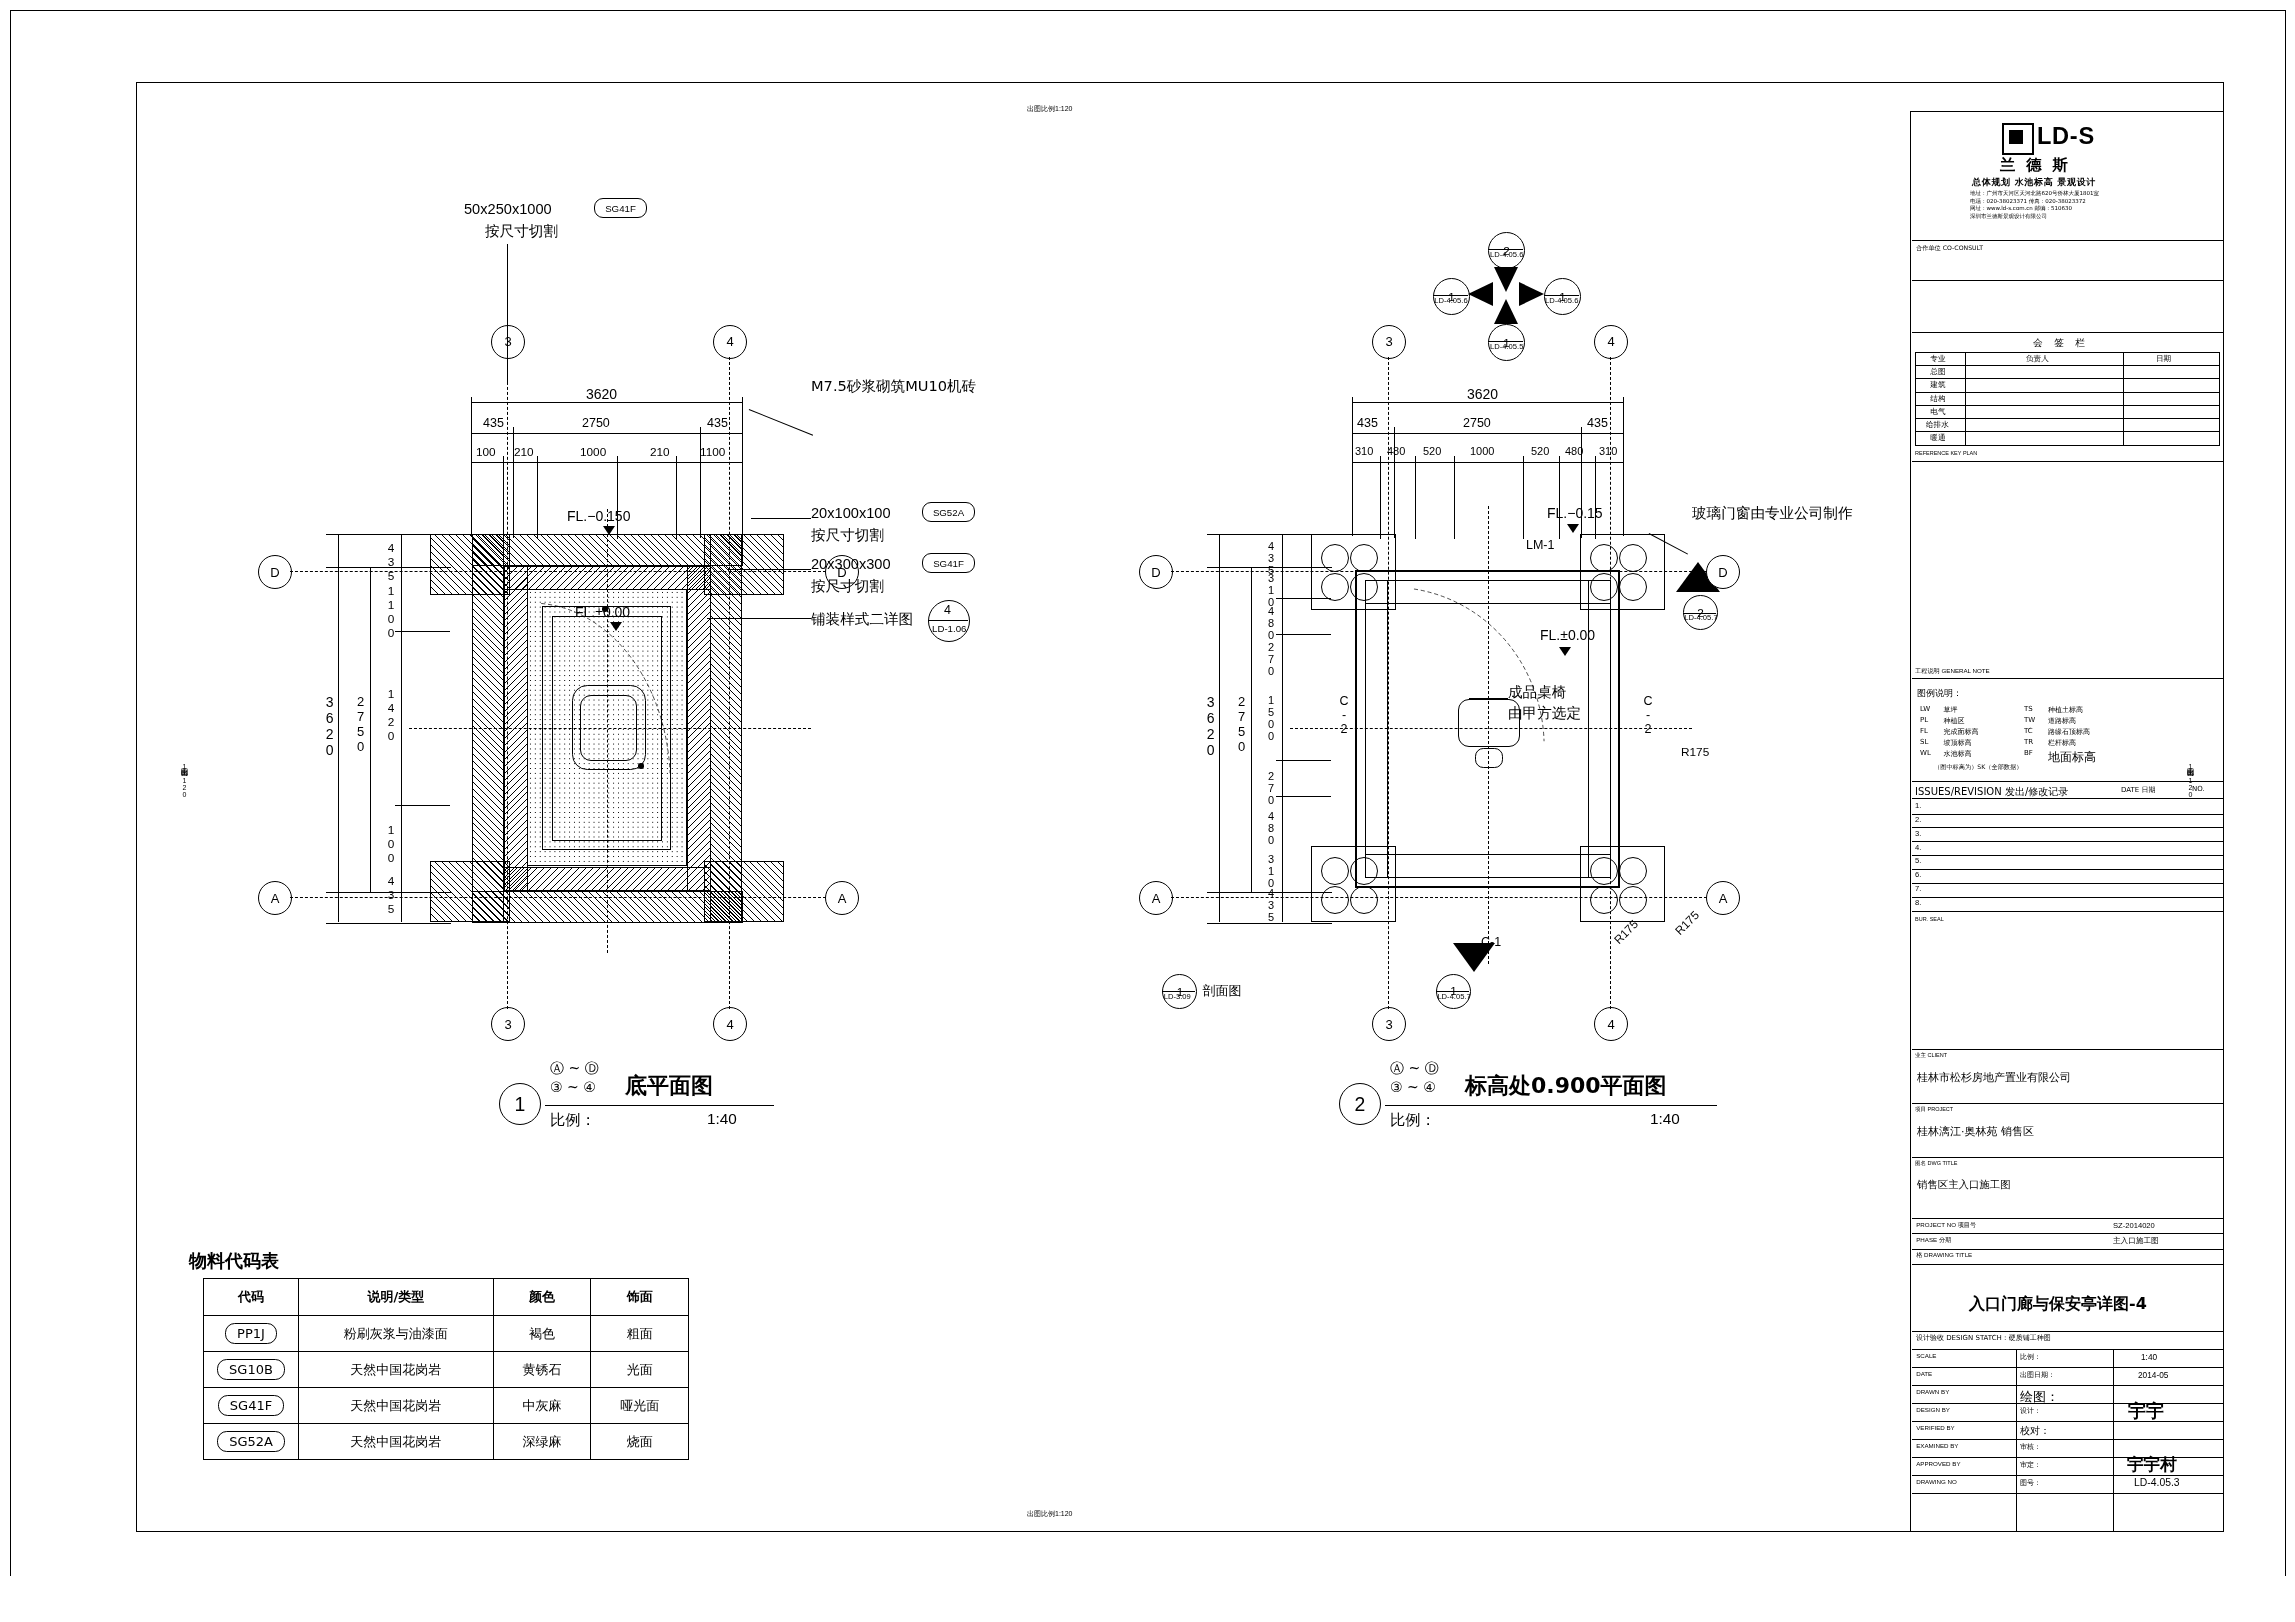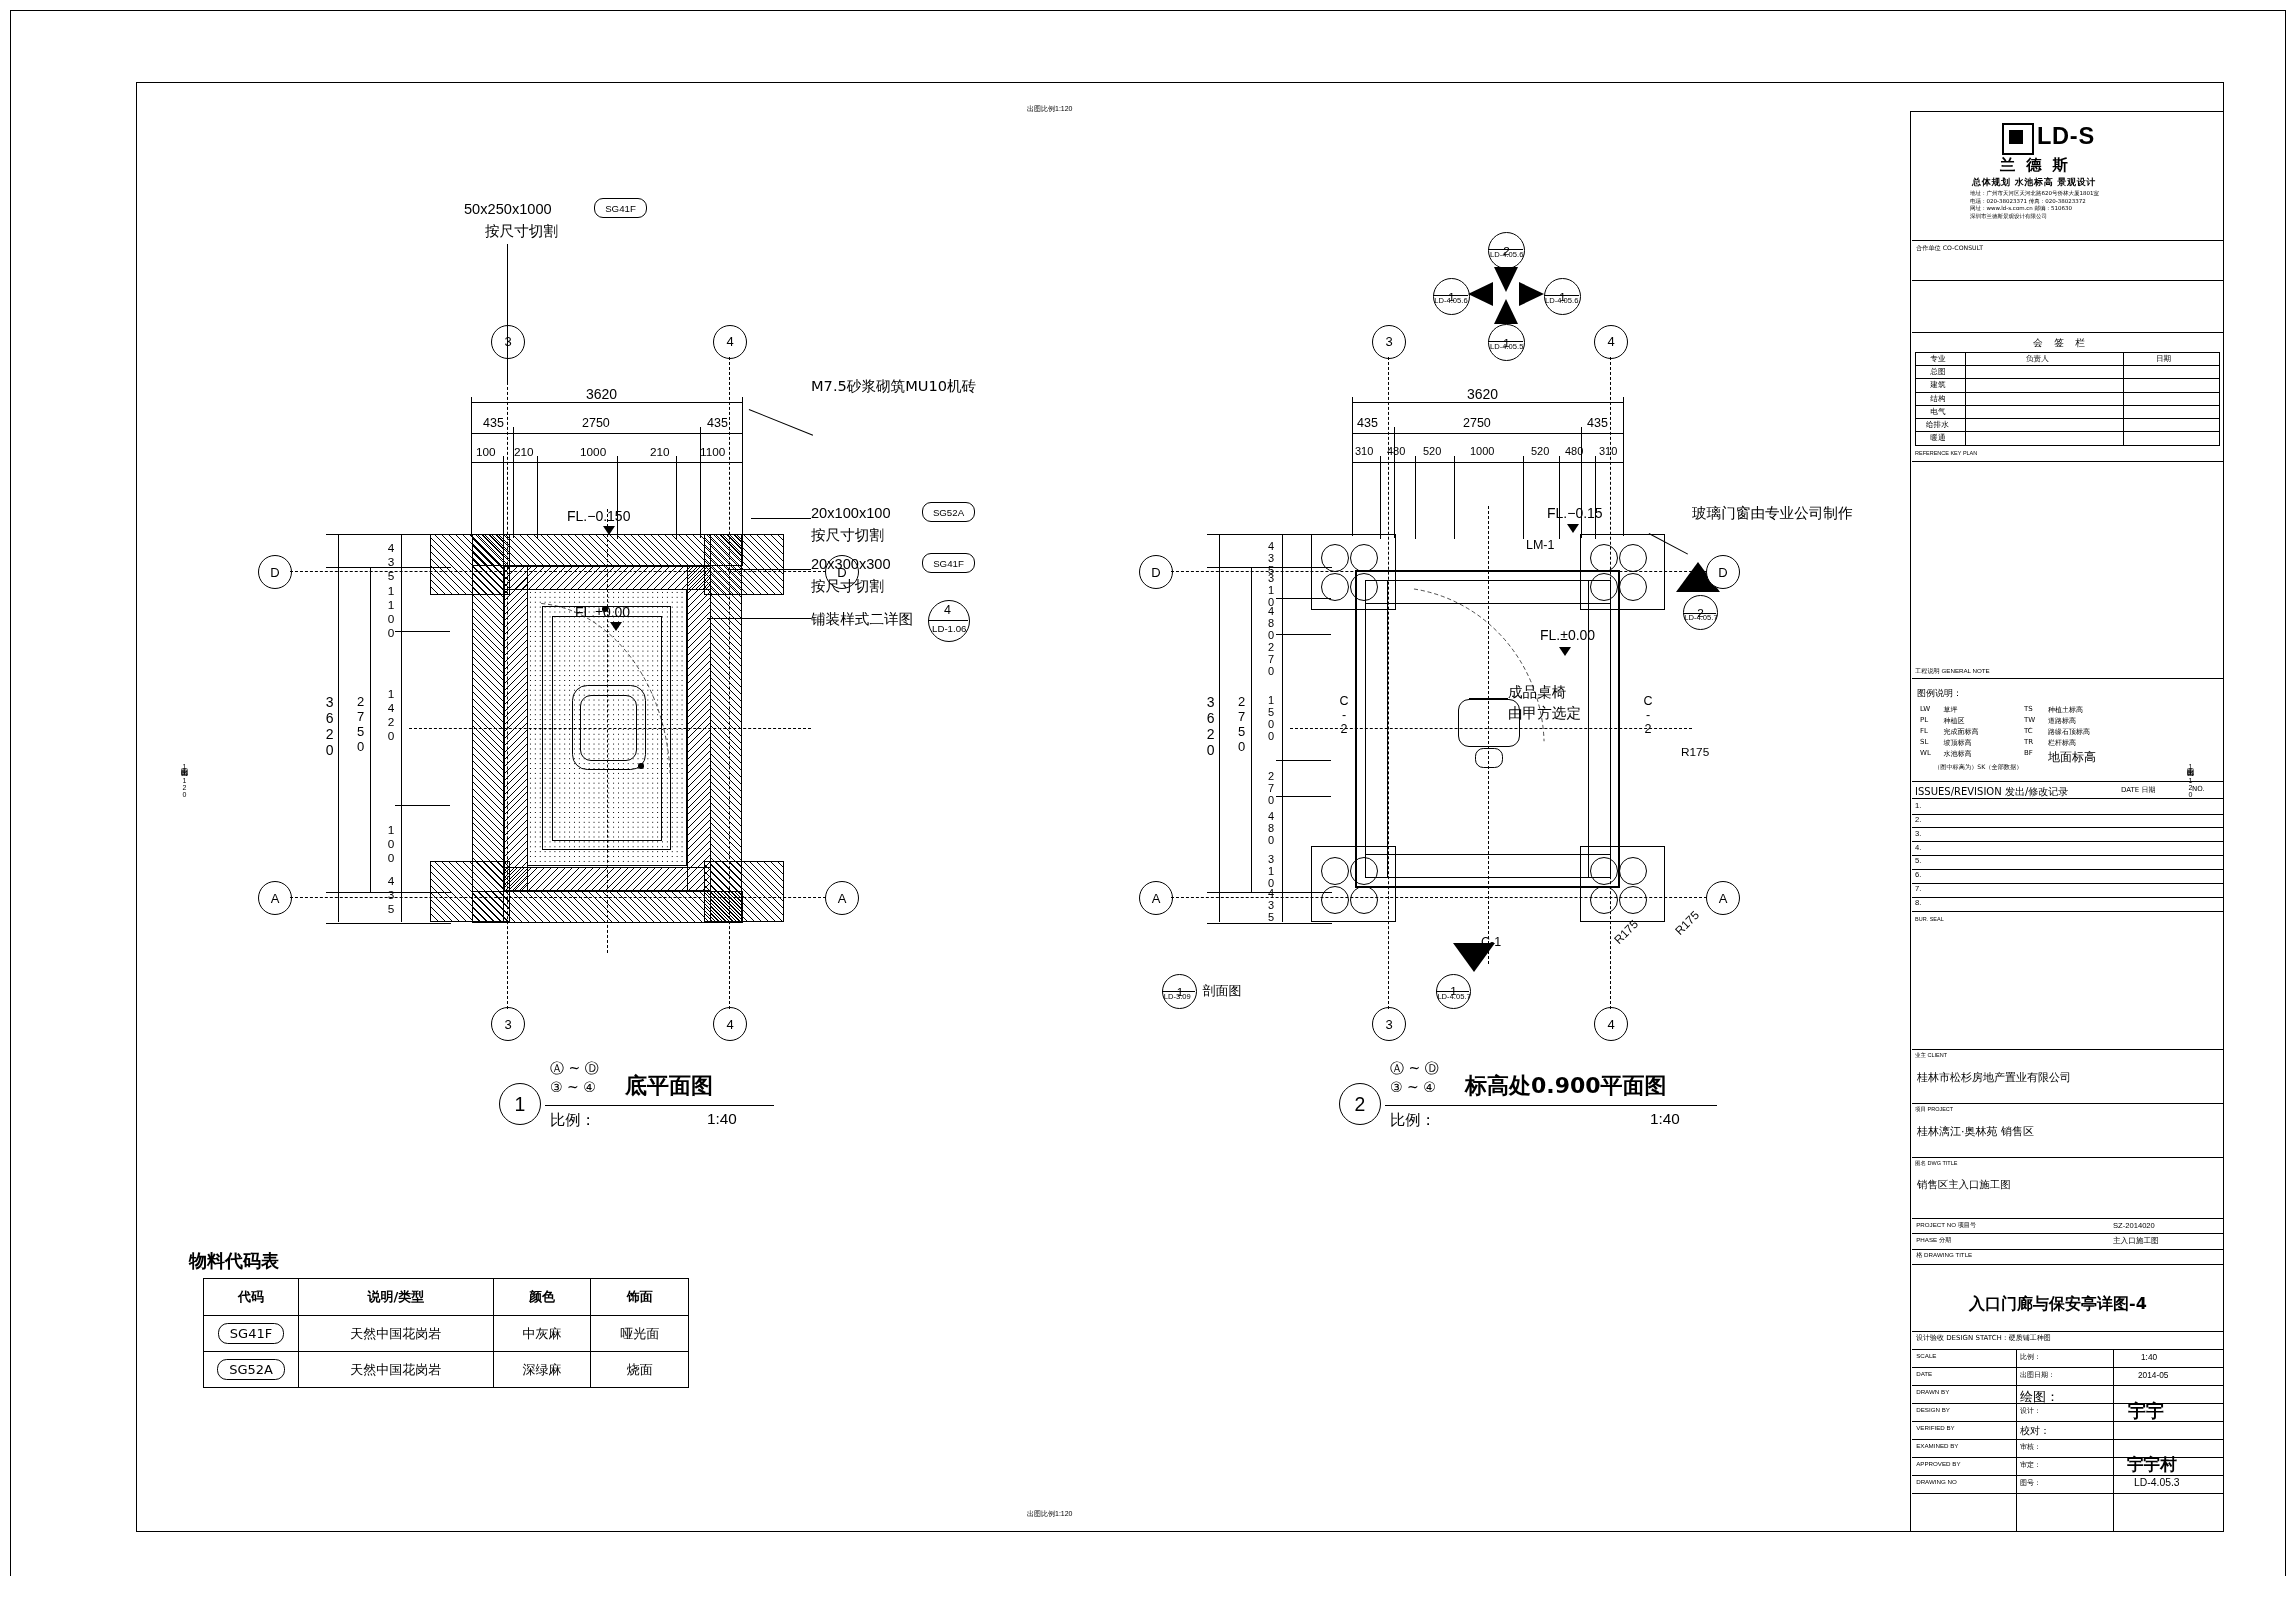--- a/index.html
+++ b/index.html
@@ -571,20 +571,32 @@
       <thead>
         <tr>
           <th style="width:90px;height:28px;">代码</th>
           <th style="width:201px;">说明/类型</th>
           <th style="width:97px;">颜色</th>
           <th style="width:97px;">饰面</th>
         </tr>
       </thead>
       <tbody>
         <tr style="height:36px;">
+          <td><span style="display:inline-block;border:1px solid #000;border-radius:9.7px;padding:2.1px 11px;">PP1J</span></td>
+          <td>粉刷灰浆与油漆面</td>
+          <td>褐色</td>
+          <td>粗面</td>
+        </tr>
+        <tr style="height:36px;">
+          <td><span style="display:inline-block;border:1px solid #000;border-radius:9.7px;padding:2.1px 11px;">SG10B</span></td>
+          <td>天然中国花岗岩</td>
+          <td>黄锈石</td>
+          <td>光面</td>
+        </tr>
+        <tr style="height:36px;">
           <td><span style="display:inline-block;border:1px solid #000;border-radius:9.7px;padding:2.1px 11px;">SG41F</span></td>
           <td>天然中国花岗岩</td>
           <td>中灰麻</td>
           <td>哑光面</td>
         </tr>
         <tr style="height:36px;">
           <td><span style="display:inline-block;border:1px solid #000;border-radius:9.7px;padding:2.1px 11px;">SG52A</span></td>
           <td>天然中国花岗岩</td>
           <td>深绿麻</td>
           <td>烧面</td>

